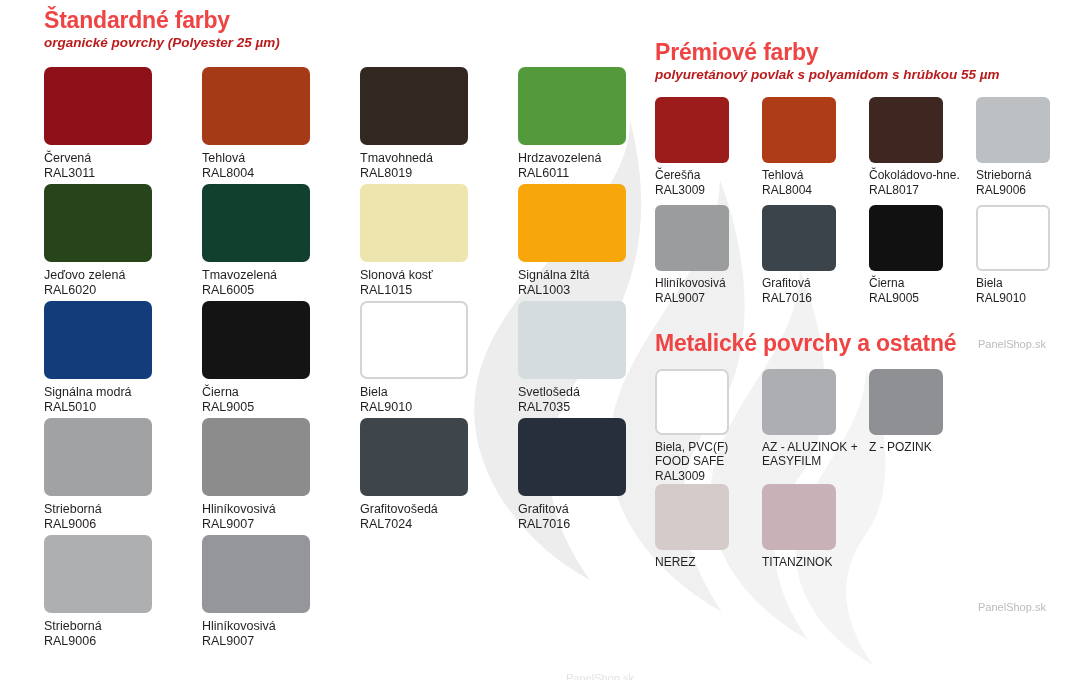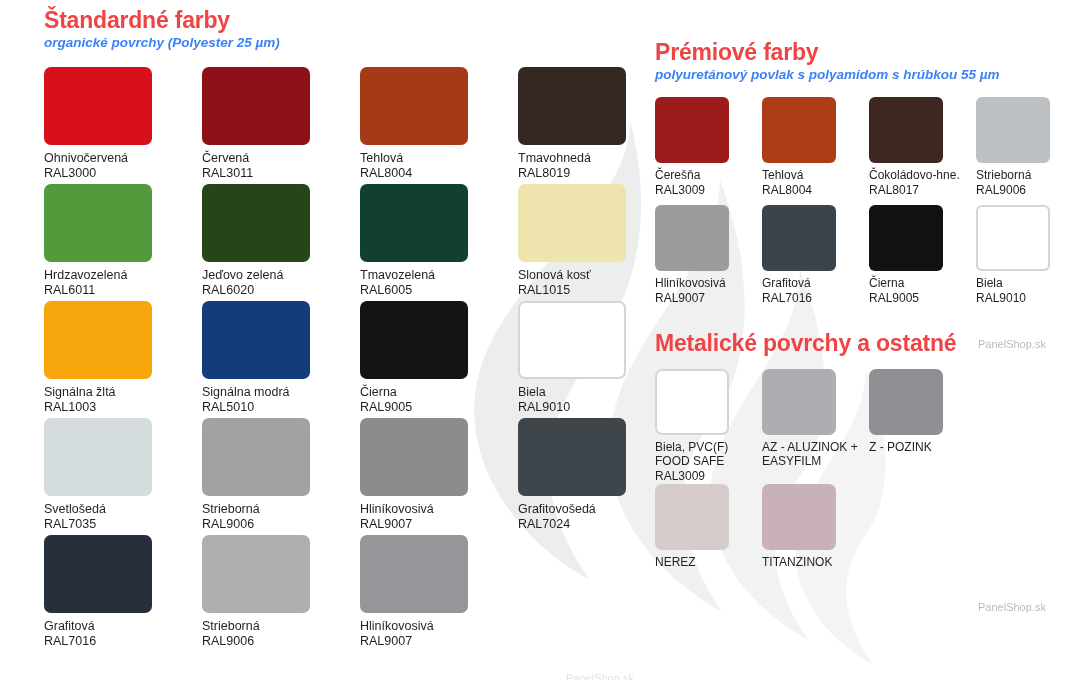--- a/index.html
+++ b/index.html
@@ -54,21 +54,21 @@
     font-weight: bold;
     letter-spacing: -0.2px;
     color: #ef4444;
     margin: 0;
     line-height: 1.12;
   }
   .sec-sub {
     font-size: 13.5px;
     font-weight: bold;
     font-style: italic;
-    color: #3b82f6;
+    color: #b91c1c;
     margin: 1px 0 0 0;
     line-height: 1.2;
   }
 
   
   .grid {
     display: grid;
     gap: 0;
   }
   .grid-left {
@@ -157,27 +157,20 @@
   </g>
 </svg>
 
 <div class="page">
 
   <section class="col-left">
     <h1 class="sec-title">Štandardné farby</h1>
     <p class="sec-sub">organické povrchy (Polyester 25 µm)</p>
     <div class="grid grid-left" id="grid-standard">
         <div class="cell">
-          <div class="chip chip-l" style="background: rgb(216, 16, 26);"></div>
-          <div class="cap cap-l">
-            <span class="nm">Ohnivočervená</span>
-            <span class="ral">RAL3000</span>
-          </div>
-        </div>
-        <div class="cell">
           <div class="chip chip-l" style="background: rgb(142, 17, 25);"></div>
           <div class="cap cap-l">
             <span class="nm">Červená</span>
             <span class="ral">RAL3011</span>
           </div>
         </div>
         <div class="cell">
           <div class="chip chip-l" style="background: rgb(165, 58, 23);"></div>
           <div class="cap cap-l">
             <span class="nm">Tehlová</span>

